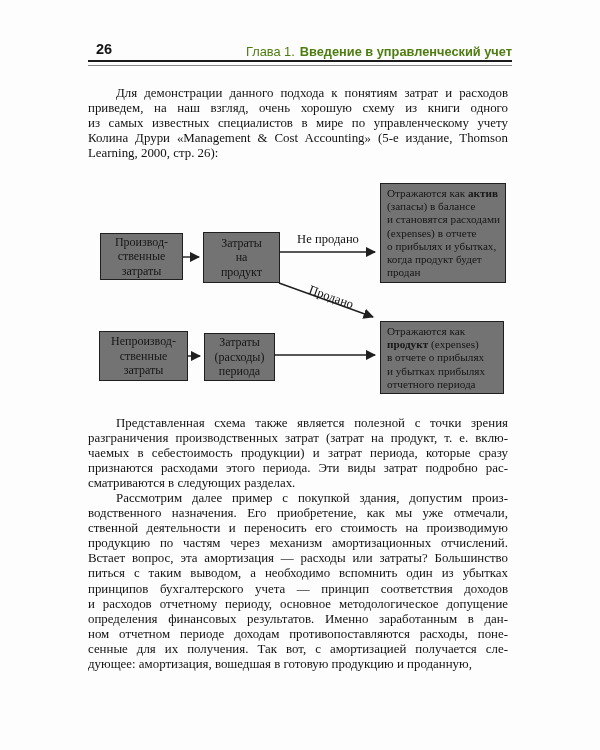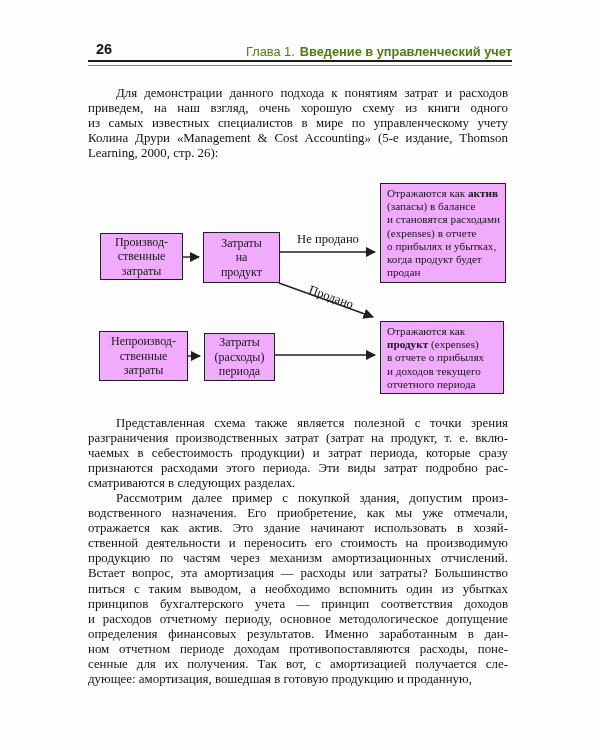--- a/index.html
+++ b/index.html
@@ -40,21 +40,21 @@
   .para .line.indent{padding-left:28px;}
   .para .line.last{text-align-last:left;}
   #para1{top:86px;font-family:Liberation Serif, serif;}
   #para2{top:416px;}
   #para3{top:491px;}
 
   
   .diagram{position:absolute;left:88px;top:180px;width:424px;height:218px;}
   .diagram svg{position:absolute;left:0;top:0;}
   .dbox{
-    position:absolute;border:1.3px solid #1f1f1f;background:#f0abfc;
+    position:absolute;border:1.3px solid #1f1f1f;background:#737373;
     box-sizing:border-box;
   }
   .dbox.center{
     display:flex;flex-direction:column;justify-content:center;align-items:center;
     font-size:12px;line-height:14.6px;text-align:center;
   }
   .dbox.note{
     font-size:11.2px;line-height:13.2px;text-align:left;
     padding:3px 5px 2px 6px;
   }
@@ -138,40 +138,39 @@
     <div class="dbox center" id="box-period-costs">
       <div class="bl">Затраты</div>
       <div class="bl">(расходы)</div>
       <div class="bl">периода</div>
     </div>
 
     <div class="dbox note" id="box-expense-note">
       <div class="bl">Отражаются как</div>
       <div class="bl"><span class="b">продукт</span><span> (expenses)</span></div>
       <div class="bl">в отчете о прибылях</div>
-      <div class="bl">и доходов текущего</div>
+      <div class="bl">и убытках прибылях</div>
       <div class="bl">отчетного периода</div>
     </div>
 
     <div class="arrow-label" id="label-not-sold">Не продано</div>
     <div class="arrow-label" id="label-sold">Продано</div>
   </div>
 
   <div class="para" id="para2">
     <div class="line indent">Представленная схема также является полезной с точки зрения</div>
     <div class="line">разграничения производственных затрат (затрат на продукт, т. е. вклю-</div>
     <div class="line">чаемых в себестоимость продукции) и затрат периода, которые сразу</div>
     <div class="line">признаются расходами этого периода. Эти виды затрат подробно рас-</div>
     <div class="line last">сматриваются в следующих разделах.</div>
   </div>
 
   <div class="para" id="para3">
     <div class="line indent">Рассмотрим далее пример с покупкой здания, допустим произ-</div>
     <div class="line">водственного назначения. Его приобретение, как мы уже отмечали,</div>
-    <div class="line">отражается как актив. Это здание начинают использовать в хозяй-</div>
     <div class="line">ственной деятельности и переносить его стоимость на производимую</div>
     <div class="line">продукцию по частям через механизм амортизационных отчислений.</div>
     <div class="line">Встает вопрос, эта амортизация — расходы или затраты? Большинство</div>
     <div class="line">питься с таким выводом, а необходимо вспомнить один из убытках</div>
     <div class="line">принципов бухгалтерского учета — принцип соответствия доходов</div>
     <div class="line">и расходов отчетному периоду, основное методологическое допущение</div>
     <div class="line">определения финансовых результатов. Именно заработанным в дан-</div>
     <div class="line">ном отчетном периоде доходам противопоставляются расходы, поне-</div>
     <div class="line">сенные для их получения. Так вот, с амортизацией получается сле-</div>
     <div class="line last">дующее: амортизация, вошедшая в готовую продукцию и проданную,</div>

